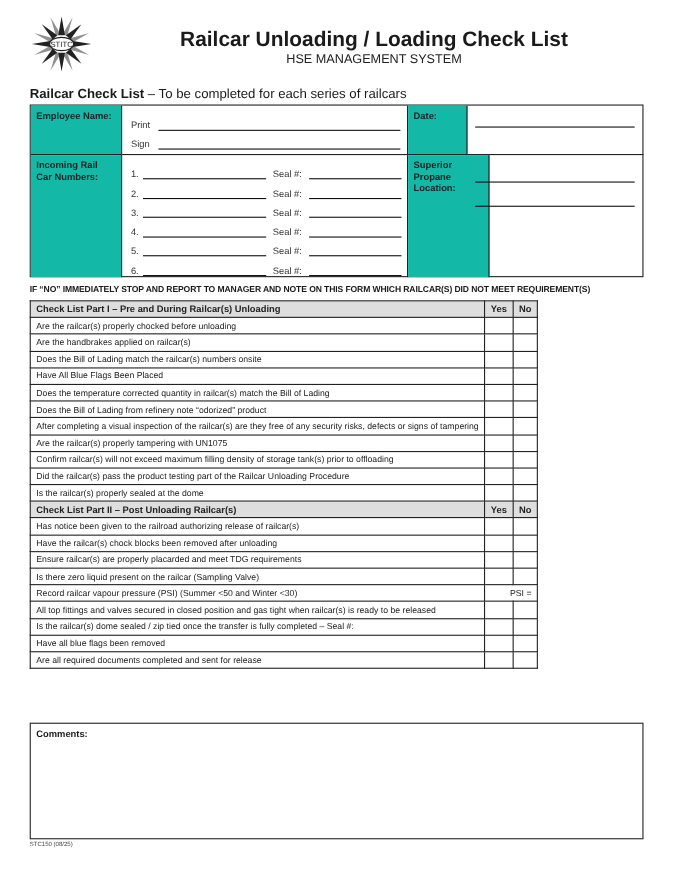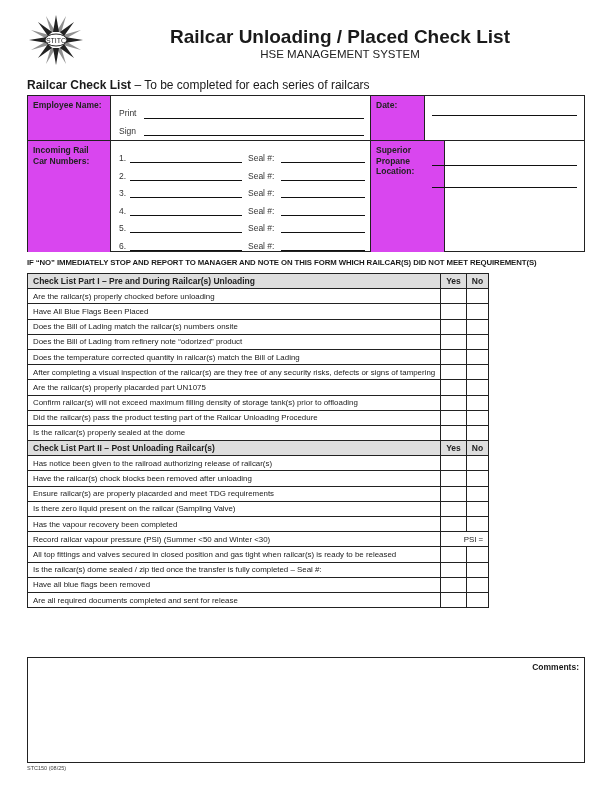--- a/index.html
+++ b/index.html
@@ -9,39 +9,39 @@
   .title { position:absolute; left:150px; width:380px; top:26px; text-align:center;
            font-weight:bold; font-size:19px; color:#1a1a1a; }
   .subtitle { position:absolute; left:150px; width:380px; top:48px; text-align:center;
               font-size:11.5px; color:#222; }
   .section-line { position:absolute; left:27px; top:78px; font-size:12px; }
   .section-line b { font-weight:bold; }
 
   .top { position:absolute; left:27px; top:95px; width:558px; height:157px;
          border:1.2px solid #222; box-sizing:border-box; }
   .cell { position:absolute; box-sizing:border-box; }
-  .grey { background:#d946ef; }
+  .grey { background:#14b8a6; }
   .lbl { font-weight:bold; font-size:8.5px; line-height:10.5px; padding:4px 5px; color:#222; }
   .small { font-size:8.5px; color:#333; position:absolute; }
   .uline { position:absolute; border-bottom:1px solid #111; height:0; }
 
   .warning { position:absolute; left:27px; top:258px; font-size:7.8px; font-weight:bold;
              letter-spacing:-0.1px; white-space:nowrap; }
 
   .chk { position:absolute; left:27px; top:273px; width:452px; border-collapse:collapse; }
   .chk td { border:1px solid #222; font-size:7.9px; height:15.2px; padding:0 5px;
             box-sizing:border-box; white-space:nowrap; color:#222; }
   .chk td.q { width:497px; }
   .chk td.yn { width:31px; text-align:center; }
   .chk tr.hdr td { background:#dedede; font-weight:bold; font-size:8.5px; }
   .chk tr.hdr td.yn { font-size:8.5px; }
   .chk td.psi { text-align:right; padding-left:3px; }
 
   .comments { position:absolute; left:27px; top:657px; width:558px; height:106px;
-              border:1.2px solid #222; box-sizing:border-box;text-align:right; }
+              border:1.2px solid #222; box-sizing:border-box; }
   .comments .clbl { font-weight:bold; font-size:8.5px; padding:4px 5px; }
   .footer { position:absolute; left:27px; top:765px; font-size:5.5px; color:#444; }
 </style>
 </head>
 <body>
 
 <div class="logo">
   <svg width="60" height="52" viewBox="0 0 60 52">
     <g transform="translate(30,26)" fill="#222">
       <polygon points="0,-25 3,-8 -3,-8"></polygon>
@@ -58,21 +58,21 @@
       <polygon points="10,24 1,9 5,7" opacity="0.5"></polygon>
       <polygon points="-25,-10 -9,-1 -7,-5" opacity="0.5"></polygon>
       <polygon points="25,-10 9,-1 7,-5" opacity="0.5"></polygon>
       <polygon points="-25,10 -9,1 -7,5" opacity="0.5"></polygon>
       <polygon points="25,10 9,1 7,5" opacity="0.5"></polygon>
       <ellipse cx="0" cy="0" rx="11" ry="6" fill="#fff" stroke="#222" stroke-width="1"></ellipse>
     </g>
     <text x="30" y="29" text-anchor="middle" font-size="7" font-family="Liberation Sans, sans-serif" fill="#222">STITC</text>
   </svg>
 </div>
-<div class="title">Railcar Unloading / Placed Check List</div>
+<div class="title">Railcar Unloading / Loading Check List</div>
 <div class="subtitle">HSE MANAGEMENT SYSTEM</div>
 
 <div class="section-line">
   <b>Railcar Check List</b><span> – To be completed for each series of railcars</span>
 </div>
 
 <div class="top">
 
   <div class="cell grey lbl" style="left:0;top:0;width:83px;height:45px;border-right:1px solid #222;border-bottom:1px solid #222;">Employee Name:</div>
   <div class="cell" style="left:83px;top:0;width:260px;height:45px;border-bottom:1px solid #222;border-right:1px solid #222;">
@@ -140,46 +140,51 @@
         <td class="q">Check List Part I – Pre and During Railcar(s) Unloading</td>
         <td class="yn">Yes</td>
         <td class="yn">No</td>
       </tr>
       <tr>
         <td class="q">Are the railcar(s) properly chocked before unloading</td>
         <td class="yn"></td>
         <td class="yn"></td>
       </tr>
       <tr>
+        <td class="q">Are the handbrakes applied on railcar(s)</td>
+        <td class="yn"></td>
+        <td class="yn"></td>
+      </tr>
+      <tr>
+        <td class="q">Does the Bill of Lading match the railcar(s) numbers onsite</td>
+        <td class="yn"></td>
+        <td class="yn"></td>
+      </tr>
+      <tr>
         <td class="q">Have All Blue Flags Been Placed</td>
         <td class="yn"></td>
         <td class="yn"></td>
       </tr>
       <tr>
-        <td class="q">Does the Bill of Lading match the railcar(s) numbers onsite</td>
+        <td class="q">Does the temperature corrected quantity in railcar(s) match the Bill of Lading</td>
         <td class="yn"></td>
         <td class="yn"></td>
       </tr>
       <tr>
         <td class="q">Does the Bill of Lading from refinery note “odorized” product</td>
         <td class="yn"></td>
         <td class="yn"></td>
       </tr>
       <tr>
-        <td class="q">Does the temperature corrected quantity in railcar(s) match the Bill of Lading</td>
-        <td class="yn"></td>
-        <td class="yn"></td>
-      </tr>
-      <tr>
         <td class="q">After completing a visual inspection of the railcar(s) are they free of any security risks, defects or signs of tampering</td>
         <td class="yn"></td>
         <td class="yn"></td>
       </tr>
       <tr>
-        <td class="q">Are the railcar(s) properly placarded part UN1075</td>
+        <td class="q">Are the railcar(s) properly tampering with UN1075</td>
         <td class="yn"></td>
         <td class="yn"></td>
       </tr>
       <tr>
         <td class="q">Confirm railcar(s) will not exceed maximum filling density of storage tank(s) prior to offloading</td>
         <td class="yn"></td>
         <td class="yn"></td>
       </tr>
       <tr>
         <td class="q">Did the railcar(s) pass the product testing part of the Railcar Unloading Procedure</td>
@@ -210,25 +215,20 @@
         <td class="q">Ensure railcar(s) are properly placarded and meet TDG requirements</td>
         <td class="yn"></td>
         <td class="yn"></td>
       </tr>
       <tr>
         <td class="q">Is there zero liquid present on the railcar (Sampling Valve)</td>
         <td class="yn"></td>
         <td class="yn"></td>
       </tr>
       <tr>
-        <td class="q">Has the vapour recovery been completed</td>
-        <td class="yn"></td>
-        <td class="yn"></td>
-      </tr>
-      <tr>
         <td class="q">Record railcar vapour pressure (PSI) (Summer &lt;50 and Winter &lt;30)</td>
         <td class="yn psi" colspan="2"><span>PSI =</span></td>
       </tr>
       <tr>
         <td class="q">All top fittings and valves secured in closed position and gas tight when railcar(s) is ready to be released</td>
         <td class="yn"></td>
         <td class="yn"></td>
       </tr>
       <tr>
         <td class="q">Is the railcar(s) dome sealed / zip tied once the transfer is fully completed – Seal #:</td>

